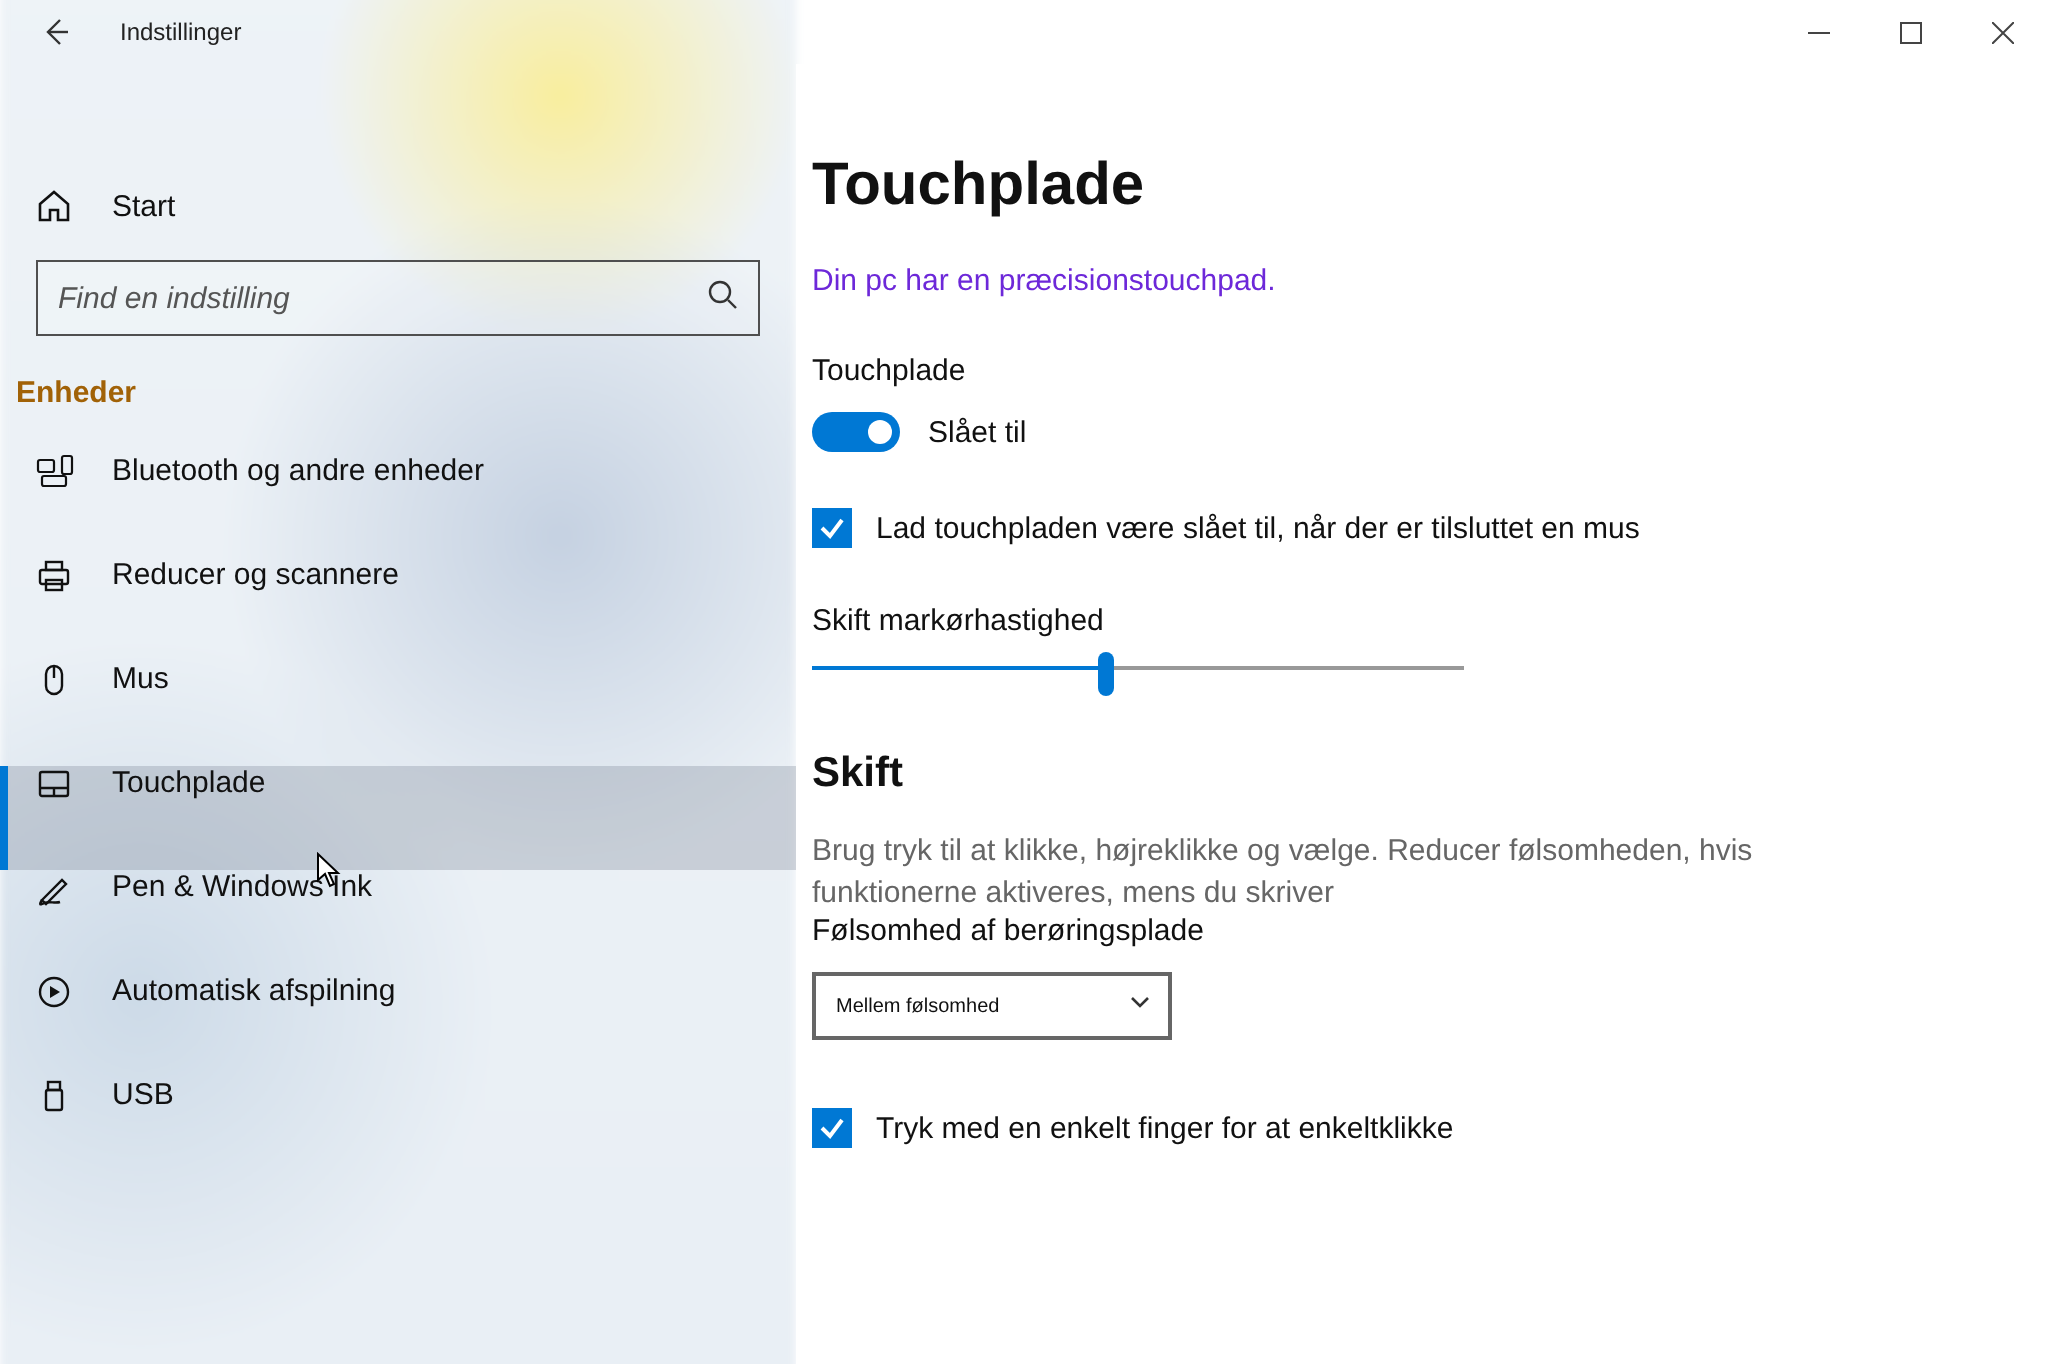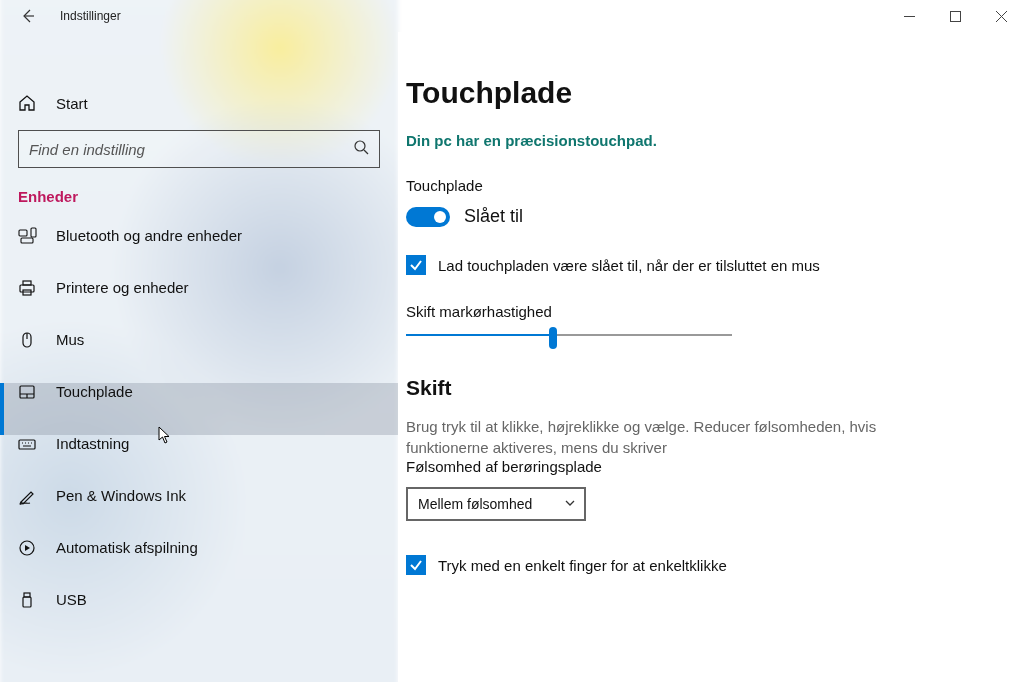--- a/index.html
+++ b/index.html
@@ -105,22 +105,22 @@
       font-size: 15px;
       outline: none;
       font-style: italic;
       color: #14532d;
     }
     .search-box input::placeholder { color: #555; font-style: italic; }
     .search-box .sicon { color: #333; }
     .category {
       font-size: 15px;
       font-weight: 600;
-      color: #be185d;
-      padding: 0 18px;
+      color: #a16207;
+      padding: 0 8px;
       margin-bottom: 22px;
     }
     .nav-item {
       height: 52px;
       display: flex;
       align-items: flex-start;
       padding-left: 18px;
       cursor: pointer;
       position: relative;
     }
@@ -154,23 +154,22 @@
       overflow: hidden;
     }
     .content h1 {
       font-size: 30px;
       font-weight: 600;
       color: #111;
       margin-bottom: 22px;
     }
     .desc {
       font-size: 15px;
-      color: #0f766e;
+      color: #6d28d9;
       margin-bottom: 28px;
-      font-weight: bold;
     }
     .sect-label {
       font-size: 15px;
       color: #111;
       margin-bottom: 12px;
     }
     .toggle-row {
       display: flex;
       align-items: center;
       margin-bottom: 28px;
@@ -186,21 +185,21 @@
     .toggle .knob {
       width: 12px;
       height: 12px;
       border-radius: 50%;
       background: #fff;
       position: absolute;
       right: 4px;
       top: 4px;
     }
     .toggle-lbl {
-      font-size: 18px;
+      font-size: 15px;
       color: #111;
       margin-left: 14px;
     }
     .check-row {
       display: flex;
       align-items: center;
       margin-bottom: 28px;
     }
     .check {
       width: 20px;
@@ -256,21 +255,21 @@
     .dropdown {
       border: 2px solid #666;
       display: inline-flex;
       align-items: center;
       height: 34px;
       padding: 0 8px 0 10px;
       cursor: pointer;
       min-width: 180px;
       margin-bottom: 34px;
     }
-    .dropdown .dd-lbl { font-size: 14px; color: #111; flex:1; }
+    .dropdown .dd-lbl { font-size: 10px; color: #111; flex:1; }
     .dropdown .chev { margin-left: 16px; }
   </style>
 </head>
 <body>
 
 <div class="window">
   <div class="sidebar-bg"></div>
 
   <div class="titlebar">
     <div class="back-btn">
@@ -333,48 +332,39 @@
         <span class="lbl">Bluetooth og andre enheder</span>
       </div>
       <div class="nav-item">
         <span class="icon">
           <svg width="18" height="18" viewBox="0 0 18 18" fill="none" stroke="#111" stroke-width="1.2">
             <rect x="2" y="6" width="14" height="7" rx="1"></rect>
             <rect x="5" y="2" width="8" height="4"></rect>
             <rect x="5" y="11" width="8" height="5"></rect>
           </svg>
         </span>
-        <span class="lbl">Printere og enheder</span>
+        <span class="lbl">Reducer og scannere</span>
       </div>
       <div class="nav-item">
         <span class="icon">
           <svg width="18" height="18" viewBox="0 0 18 18" fill="none" stroke="#111" stroke-width="1.2">
             <rect x="5" y="2" width="8" height="14" rx="4"></rect>
             <path d="M9 2 V8"></path>
           </svg>
         </span>
         <span class="lbl">Mus</span>
       </div>
       <div class="nav-item selected">
         <span class="icon">
           <svg width="18" height="18" viewBox="0 0 18 18" fill="none" stroke="#111" stroke-width="1.2">
             <rect x="2" y="3" width="14" height="12" rx="1"></rect>
             <path d="M2 11 H16 M9 11 V15"></path>
           </svg>
         </span>
         <span class="lbl">Touchplade</span>
-      </div>
-      <div class="nav-item">
-        <span class="icon">
-          <svg width="18" height="18" viewBox="0 0 18 18" fill="none" stroke="#111" stroke-width="1.2">
-            <rect x="1" y="5" width="16" height="9" rx="1"></rect>
-            <path d="M4 8h1M7 8h1M10 8h1M13 8h1M5 11h8"></path>
-          </svg>
-        </span>
-        <span class="lbl">Indtastning</span>
       </div>
       <div class="nav-item">
         <span class="icon">
           <svg width="18" height="18" viewBox="0 0 18 18" fill="none" stroke="#111" stroke-width="1.2">
             <path d="M3 15 L13 5 L15 7 L5 17 Z"></path>
             <path d="M3 15 C3 15 1 18 3 17 C6 15 9 17 12 16"></path>
           </svg>
         </span>
         <span class="lbl">Pen &amp; Windows Ink</span>
       </div>

